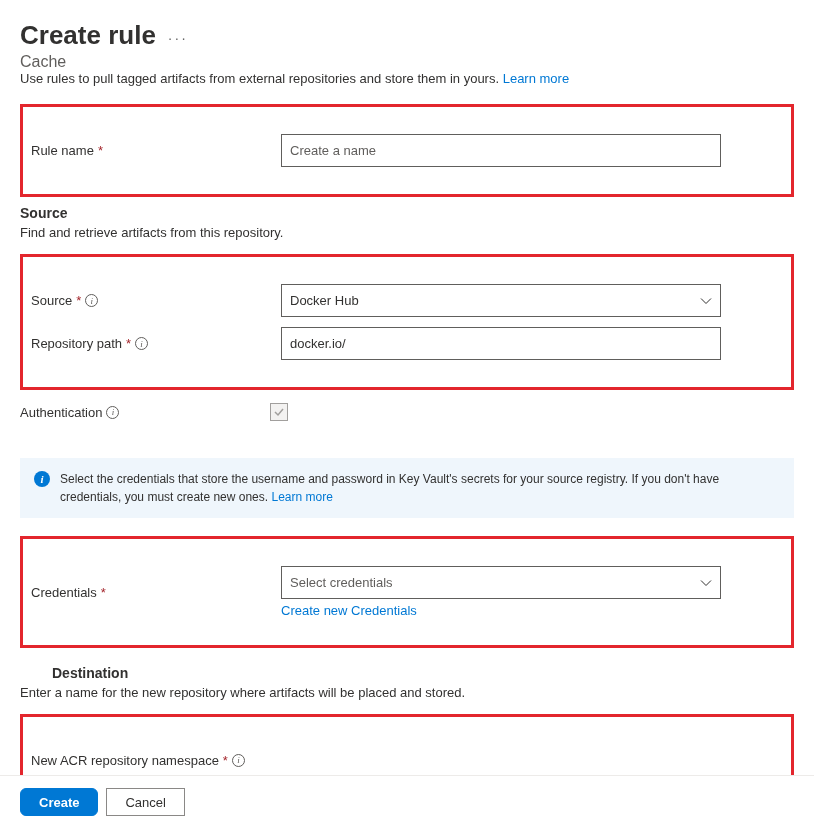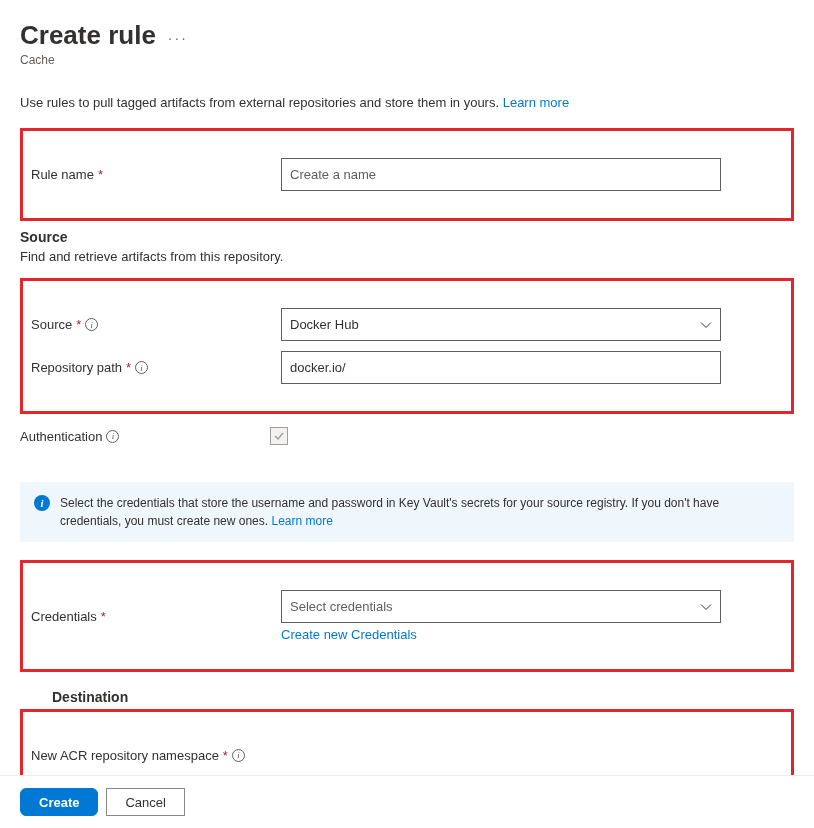--- a/index.html
+++ b/index.html
@@ -28,23 +28,22 @@
       line-height: 1.2;
     }
     .ellipsis {
       font-size: 14px;
       color: #666;
       margin-top: 10px;
       letter-spacing: 2px;
       cursor: pointer;
     }
     .subtitle {
-      font-size: 12px;
+      font-size: 16px;
       color: #605e5c;
-      margin-bottom: 28px;
     }
     .intro {
       font-size: 13px;
       color: #323130;
       margin-bottom: 18px;
     }
     .link {
       color: #0078d4;
       text-decoration: none;
       cursor: pointer;
@@ -287,20 +286,21 @@
           <svg class="chevron" viewBox="0 0 12 12">
               <path d="M1 3.5 L6 8.5 L11 3.5" fill="none" stroke="#323130" stroke-width="1"></path>
             </svg>
         </div>
         <span class="sublink">Create new Credentials</span>
       </div>
     </div>
   </div>
 
   <div class="section-heading mt-gap">Destination</div>
+  <p class="section-desc">Enter a name for the new repository where artifacts will be placed and stored.</p>
 
   <div class="highlight-box">
     <div class="form-row">
       <div class="form-label">
         <span>New ACR repository namespace</span>
         <span class="required">*</span>
         <span class="info-icon">i</span>
       </div>
     </div>
   </div>

